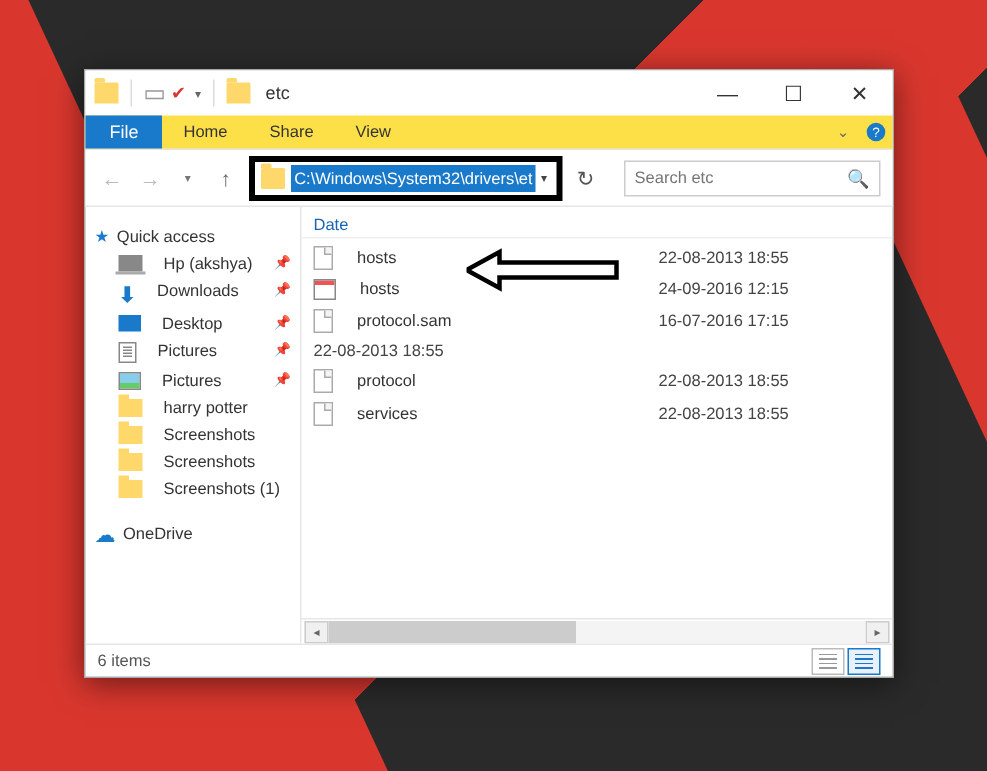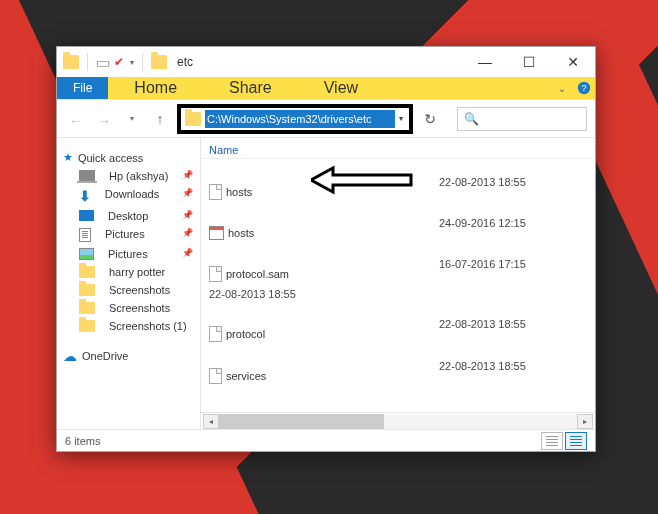--- a/index.html
+++ b/index.html
@@ -22,21 +22,21 @@
   .tb-sep { width:1px; height:18px; background:#ddd; margin: 0 4px;}
   .tb-save { width:14px; height:14px; display:flex; align-items:center; justify-content:center; color:#999;}
   .tb-chk  { color:#d9372e; font-size:12px;}
   .tb-down { font-size:8px; color:#666; margin-left:2px;}
   .titlebar .title { margin-left: 10px; font-size: 12px; color: #333; }
   .titlebar .spacer { flex: 1; }
   .win-btn { width: 44px; height: 28px; display: flex; align-items: center; justify-content: center; font-size: 14px; color: #333; }
   
   .ribbon { height: 23px; display: flex; align-items: stretch; background: #fde047; border-bottom: 1px solid #e6e6e6;}
   .ribbon .file-tab { background: #1979ca; color: #fff; padding: 0 16px; font-size: 12px; display:flex; align-items:center;}
-  .ribbon .tab { padding: 0 26px; font-size: 16px; color: #333; display:flex; align-items:center;}
+  .ribbon .tab { padding: 0 14px; font-size: 11px; color: #333; display:flex; align-items:center;}
   .ribbon .spacer { flex:1;}
   .ribbon .help { width:22px; display:flex; align-items:center; justify-content:center; color:#1979ca;}
   .ribbon .chev { width:22px; display:flex; align-items:center; justify-content:center; font-size:10px; color:#666;}
   
   .navbar { height: 38px; display:flex; align-items:center; gap:6px; padding: 4px 8px; background:#fff; border-bottom:1px solid #e6e6e6; position:relative;}
   .nav-arrow { width:22px; height:22px; display:flex; align-items:center; justify-content:center; color:#666; font-size:14px;}
   .nav-arrow.disabled { color:#bbb;}
   .nav-sm { font-size:8px; color:#777;}
   
   .addr-highlight { position:relative; border: 4px solid #000; height:30px; display:flex; align-items:center; padding:0 2px 0 4px; width:236px;}
@@ -69,21 +69,21 @@
   .ico-cloud{ color:#1979ca; font-size:14px;}
   
   .main { flex:1; display:flex; flex-direction:column;}
   .cols { display:flex; padding:6px 8px 2px; border-bottom:1px solid #f0f0f0;}
   .col { font-size:11px; color:#1863b5;}
   .col.name { width:230px;}
   .col.date { flex:1;}
   
   .files { flex:1; padding:2px 8px; position:relative;}
   .file-row { display:flex; align-items:center; padding:3px 0; font-size:11px; color:#333;}
-  .file-row .fname { width:230px; display:flex; align-items:center; gap:4px;margin-top:20px;}
+  .file-row .fname { width:230px; display:flex; align-items:center; gap:16px;}
   .fico-file { width:13px; height:16px; background:#fff; border:1px solid #aaa; position:relative;}
   .fico-file:before{content:""; position:absolute; top:0; right:0; width:4px; height:4px; background:#f4f4f4; border-left:1px solid #aaa; border-bottom:1px solid #aaa;}
   .fico-hosts2{ width:15px; height:14px; background:linear-gradient(to bottom, #e55 0 3px, #fff 3px); border:1px solid #888;}
   .fico-hosts2:before{content:""; position:absolute;}
   .file-row .fdate { font-size:11px; color:#444;}
   
   .arrow-annot { position:absolute; top:6px; left:110px;}
   
   .hscroll { height:17px; border-top:1px solid #e6e6e6; display:flex; align-items:center; padding:0 2px;}
   .hs-btn{ width:16px; height:15px; background:#f0f0f0; border:1px solid #ccc; display:flex; align-items:center; justify-content:center; font-size:8px; color:#666;}
@@ -144,20 +144,21 @@
     <div class="nav-arrow">↑</div>
 
     <div class="addr-highlight">
       <span class="addr-icon"></span>
       <input class="addr-input" value="C:\Windows\System32\drivers\etc" style="">
       <span class="addr-drop">▾</span>
     </div>
     <div class="nav-arrow" style="color:#555;">↻</div>
 
     <div class="search">
+      <input placeholder="Search etc" style="">
       <span class="sicon">🔍</span>
     </div>
   </div>
 
   <div class="body">
 
     <div class="sidebar">
       <div class="side-head">
         <span class="star">★</span>
         <span>Quick access</span>
@@ -205,21 +206,21 @@
         </div>
 
       <div class="side-head" style="margin-top:10px;">
         <span class="ico-cloud">☁</span>
         <span>OneDrive</span>
       </div>
     </div>
 
     <div class="main">
       <div class="cols">
-        <div class="col name">Name</div>
+        <div class="col name">Date</div>
       </div>
       <div class="files">
         <div class="file-row">
             <div class="fname">
               <span class="fico-file"></span>
               <span>hosts</span>
             </div>
             <div class="fdate">22-08-2013 18:55</div>
           </div>
         <div class="file-row">

